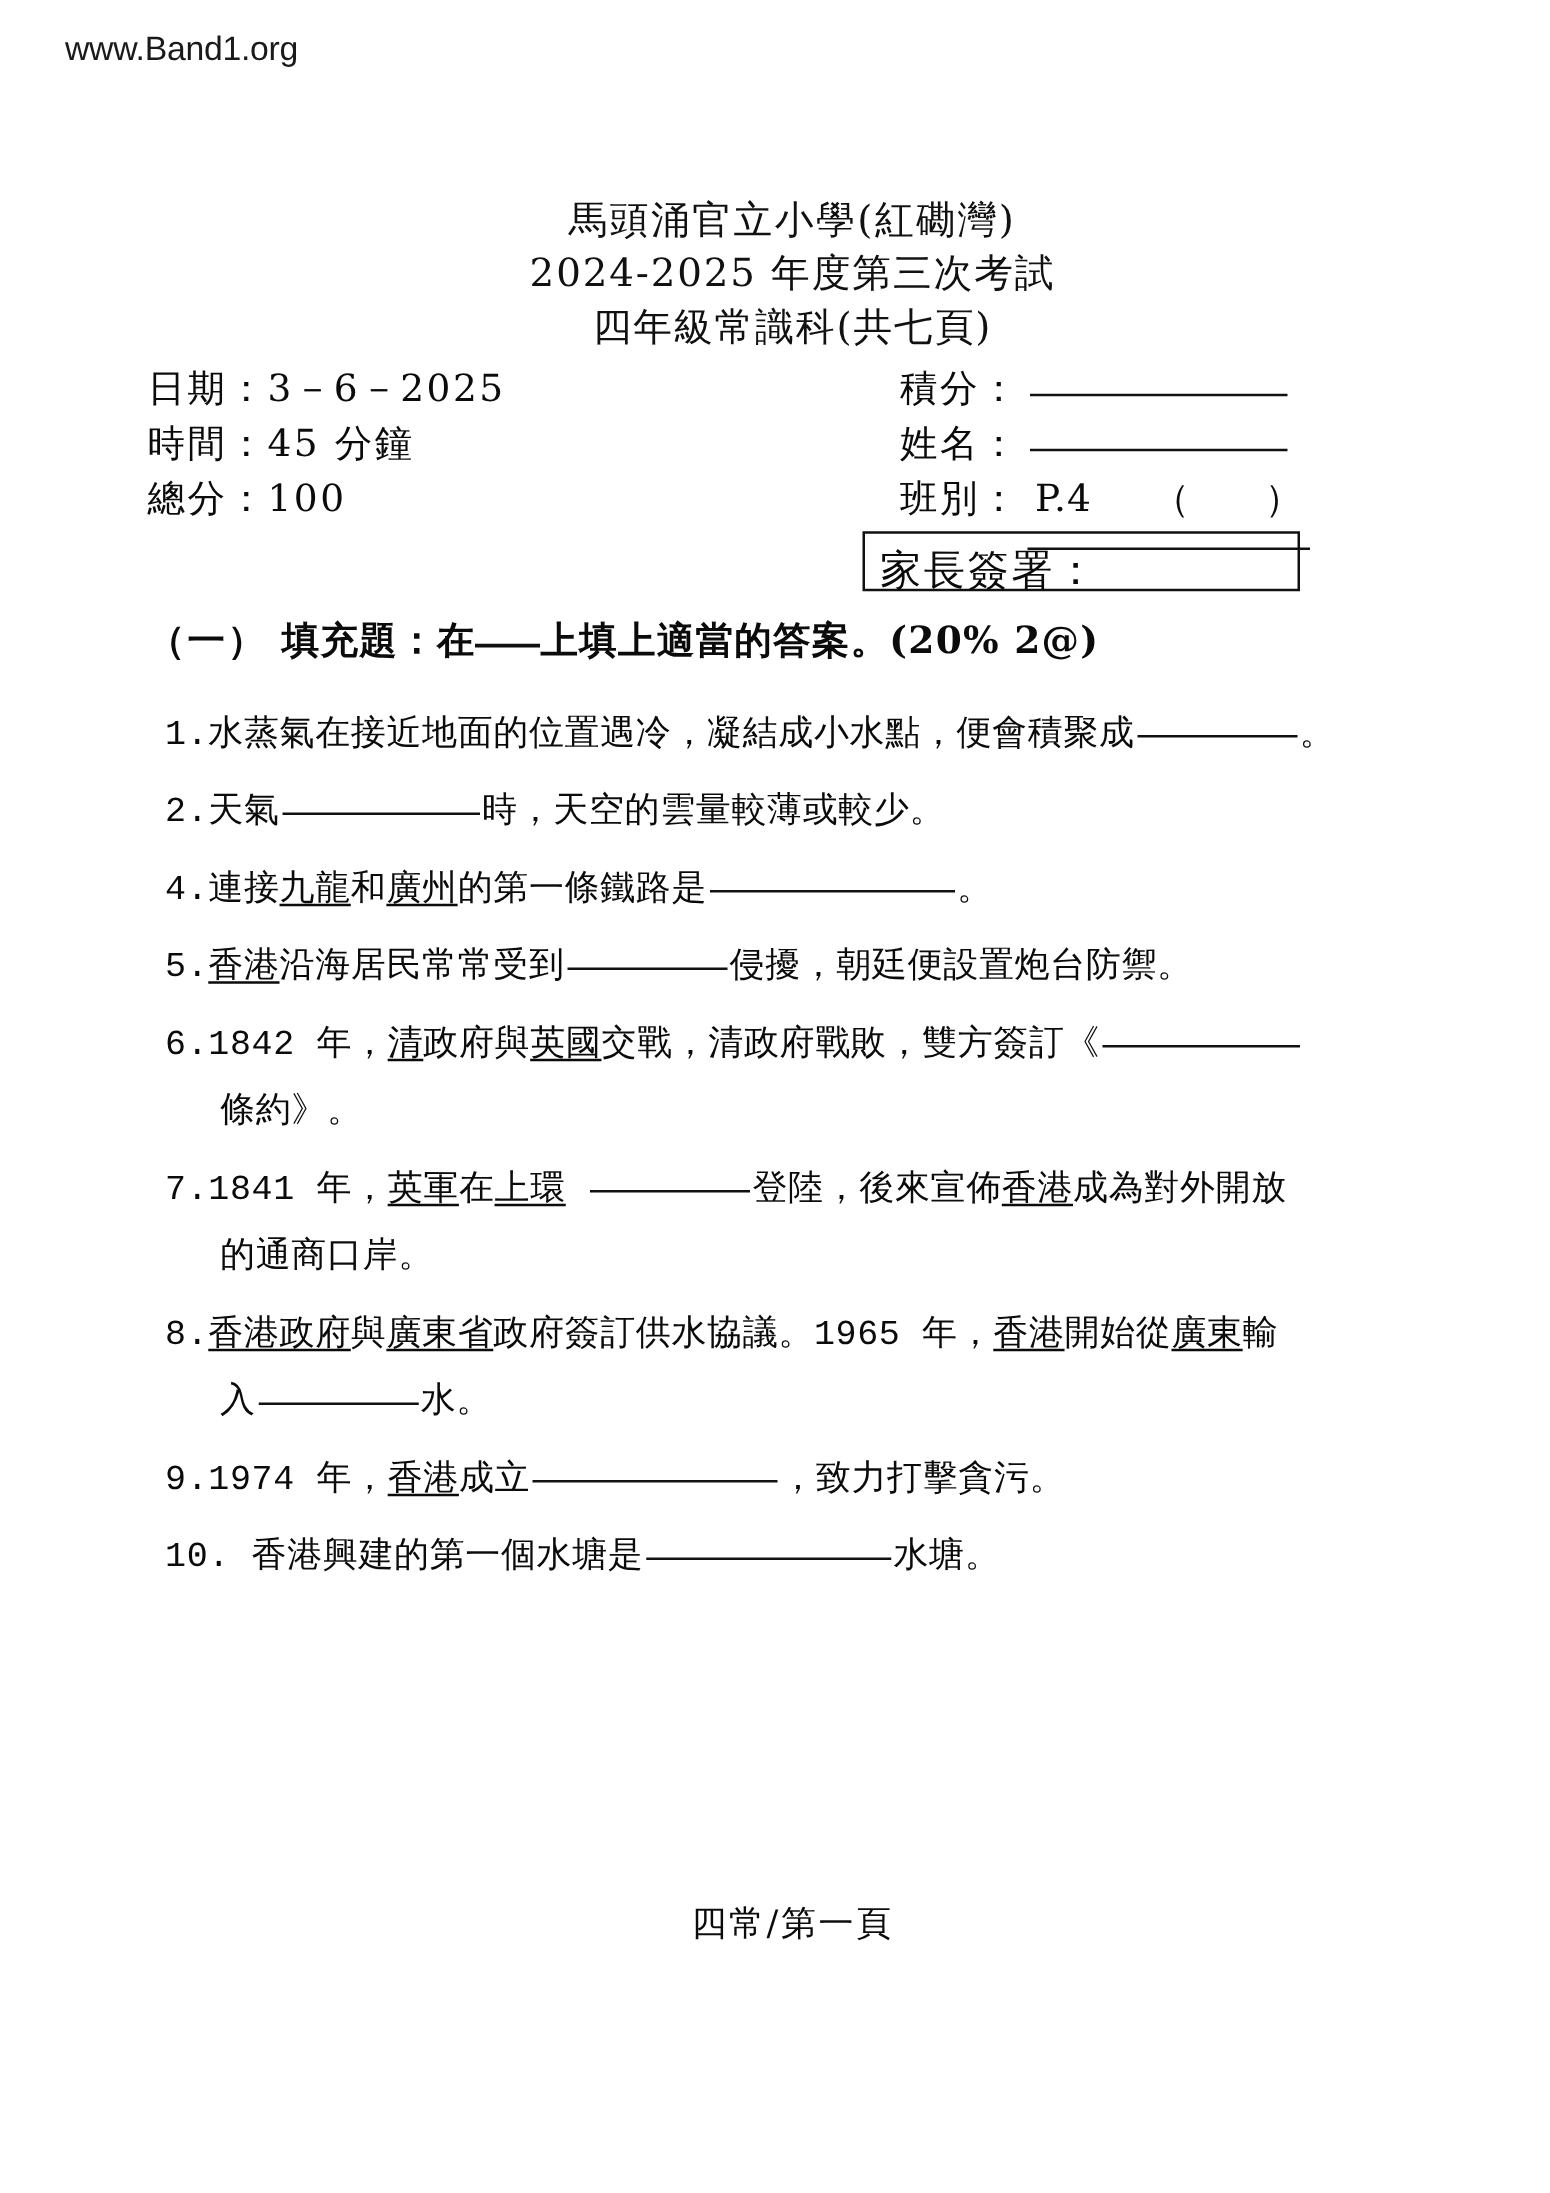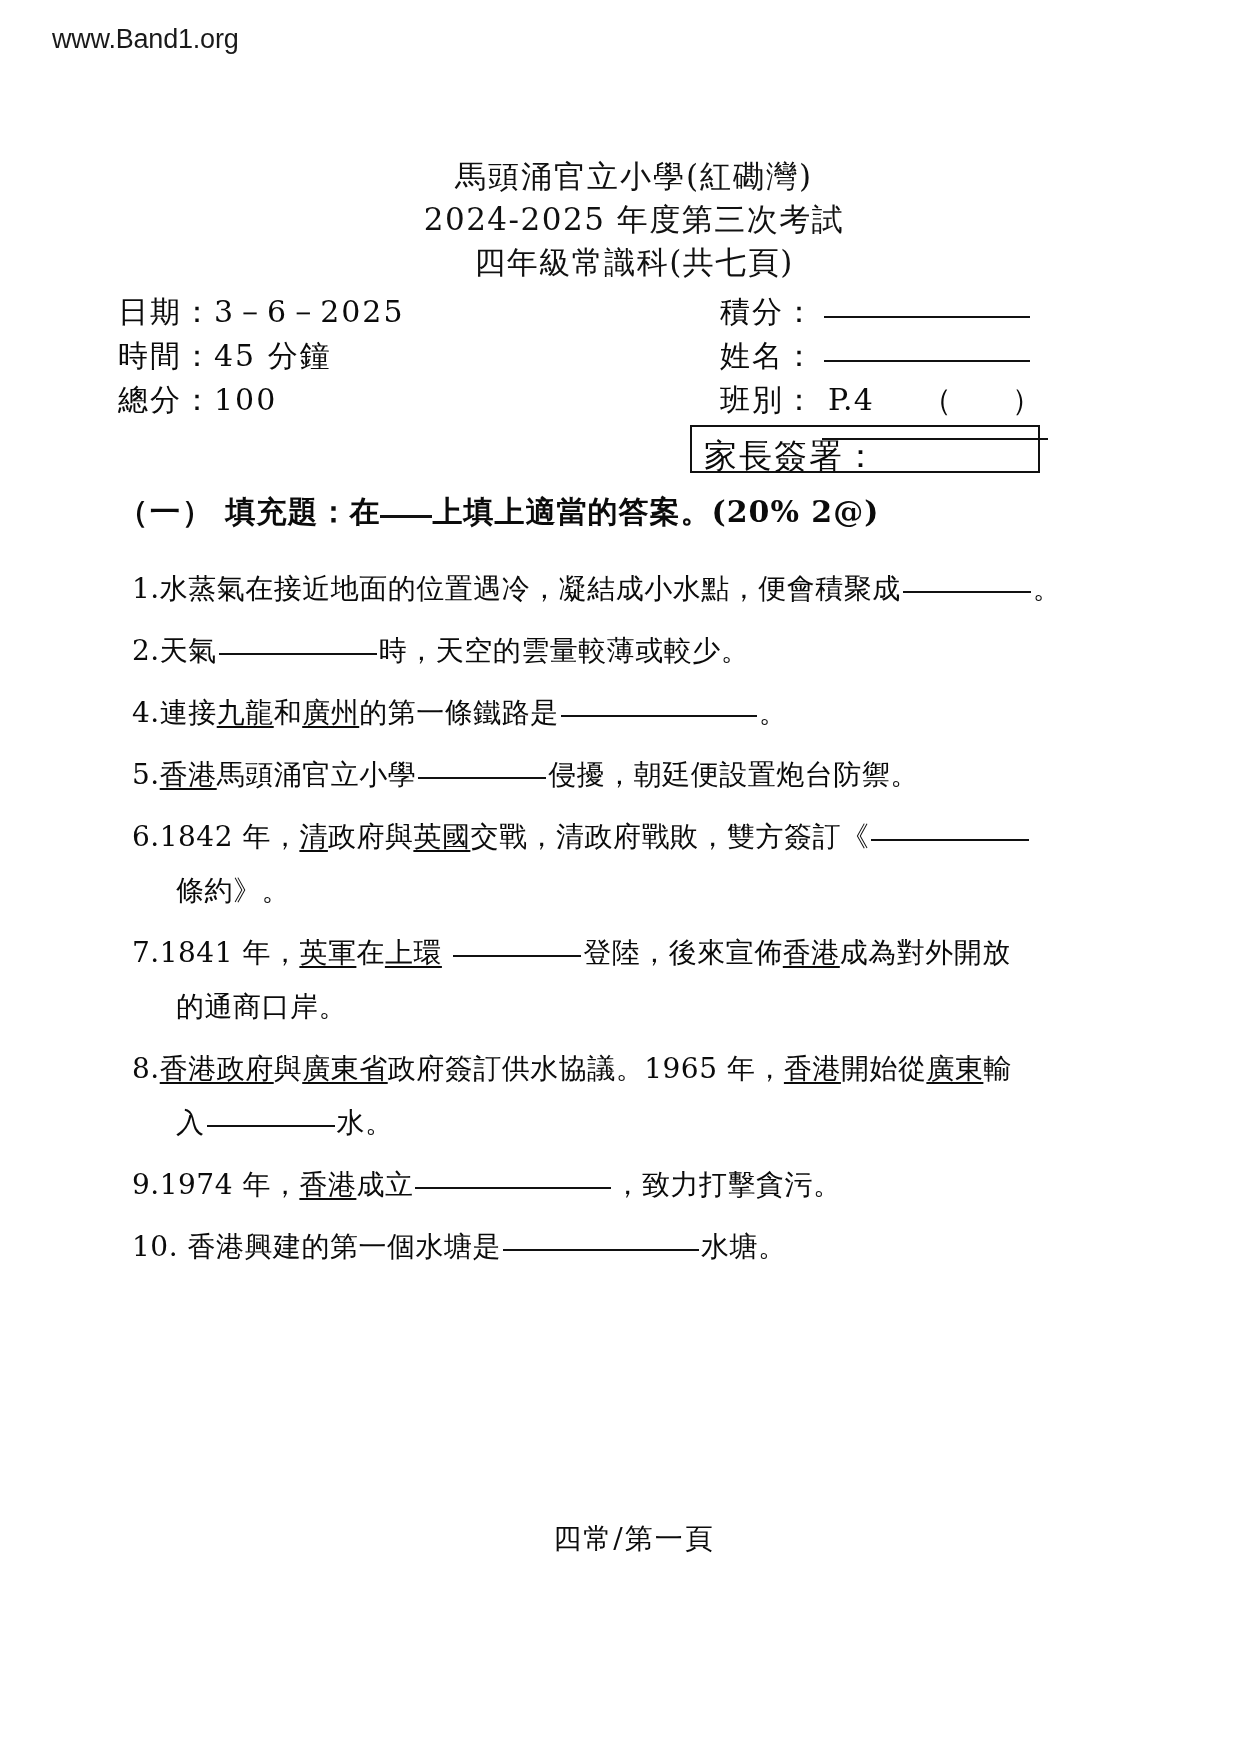--- a/index.html
+++ b/index.html
@@ -140,20 +140,21 @@
     position: relative;
     top: -4px;
   }
 
   
   .questions {
     position: absolute;
     left: 118px;
     top: 570px;
     width: 1022px;
+    font-family: Liberation Mono, monospace;
   }
   .q {
     font-size: 28px;
     line-height: 38px;
     letter-spacing: 0.5px;
     margin-bottom: 24px;
     white-space: normal;
   }
   .q .qnum {
     display: inline;
@@ -234,21 +235,21 @@
 
   <div class="section-heading">
     <span class="sec-num">（一）</span>
     <span>填充題：在</span><span class="inlineblank"></span><span>上填上適當的答案。</span><span>(20% 2@)</span>
   </div>
 
   <div class="questions" id="questions">
       <div class="q"><span class="qnum">1.</span><span>水蒸氣在接近地面的位置遇冷，凝結成小水點，便會積聚成</span><span class="blank b-md"></span><span>。</span></div>
       <div class="q"><span class="qnum">2.</span><span>天氣</span><span class="blank b-lg"></span><span>時，天空的雲量較薄或較少。</span></div>
       <div class="q"><span class="qnum">4.</span><span>連接</span><span class="u">九龍</span><span>和</span><span class="u">廣州</span><span>的第一條鐵路是</span><span class="blank b-xl"></span><span>。</span></div>
-      <div class="q"><span class="qnum">5.</span><span class="u">香港</span><span>馬頭涌官立小學</span><span class="blank b-md"></span><span>侵擾，朝廷便設置炮台防禦。</span></div>
+      <div class="q"><span class="qnum">5.</span><span class="u">香港</span><span>沿海居民常常受到</span><span class="blank b-md"></span><span>侵擾，朝廷便設置炮台防禦。</span></div>
       <div class="q"><span class="qnum">6.</span><span>1842 年，</span><span class="u">清</span><span>政府與</span><span class="u">英國</span><span>交戰，清政府戰敗，雙方簽訂《</span><span class="blank b-lg"></span><span class="cont"><span>條約》。</span></span></div>
       <div class="q"><span class="qnum">7.</span><span>1841 年，</span><span class="u">英軍</span><span>在</span><span class="u">上環</span><span> </span><span class="blank b-md"></span><span>登陸，後來宣佈</span><span class="u">香港</span><span>成為對外開放</span><span class="cont"><span>的通商口岸。</span></span></div>
       <div class="q"><span class="qnum">8.</span><span class="u">香港政府</span><span>與</span><span class="u">廣東省</span><span>政府簽訂供水協議。1965 年，</span><span class="u">香港</span><span>開始從</span><span class="u">廣東</span><span>輸</span><span class="cont"><span>入</span><span class="blank b-md"></span><span>水。</span></span></div>
       <div class="q"><span class="qnum">9.</span><span>1974 年，</span><span class="u">香港</span><span>成立</span><span class="blank b-xl"></span><span>，致力打擊貪污。</span></div>
       <div class="q"><span class="qnum">10.</span><span> 香港興建的第一個水塘是</span><span class="blank b-xl"></span><span>水塘。</span></div>
     </div>
 
   <div class="footer">四常/第一頁</div>
 
 </div>

